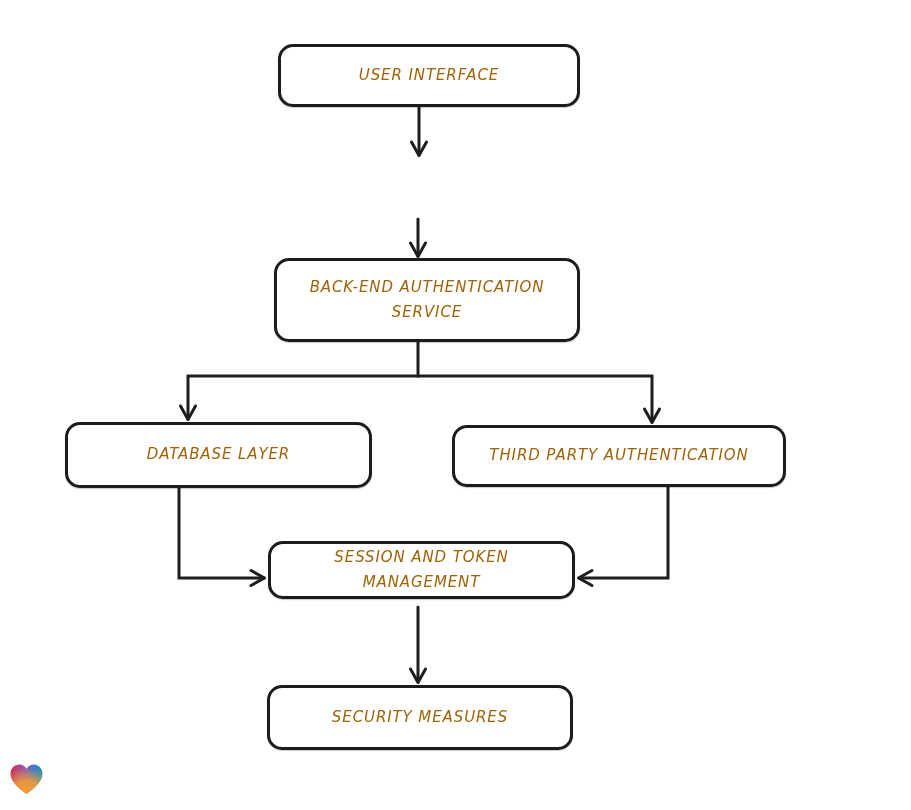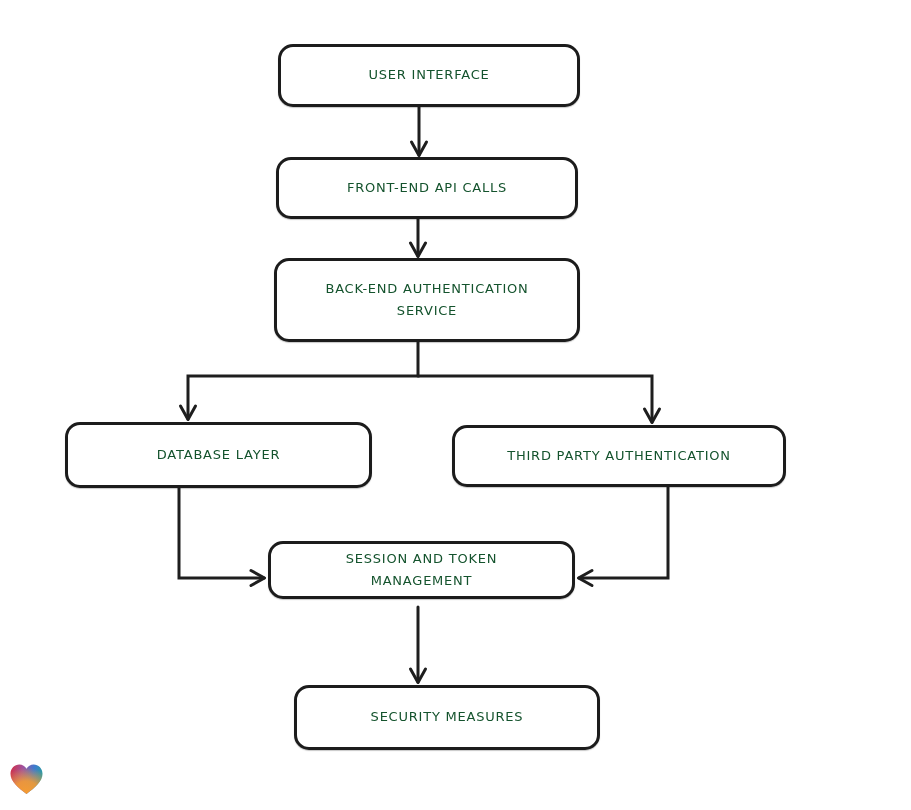--- a/index.html
+++ b/index.html
@@ -34,35 +34,36 @@
     background: #ffffff;
     border: 3.5px solid #1c1c1c;
     border-radius: 15px;
     display: flex;
     align-items: center;
     justify-content: center;
     text-align: center;
     box-shadow: 0 1px 1px rgba(30,30,30,0.25);
   }
   .node .label {
-    font-size: 13px;
+    font-size: 15px;
+    font-style: italic;
     font-weight: 500;
-    color: #14532d;
+    color: #a16207;
     letter-spacing: 0.06em;
     line-height: 1.7;
     white-space: pre-line;
     padding: 0 12px;
   }
   .n1 { left: 278px; top: 44px;  width: 302px; height: 63px; }
   .n2 { left: 276px; top: 157px; width: 302px; height: 62px; }
   .n3 { left: 274px; top: 258px; width: 306px; height: 84px; }
   .n4 { left: 65px;  top: 422px; width: 307px; height: 66px; }
   .n5 { left: 452px; top: 425px; width: 334px; height: 62px; }
   .n6 { left: 268px; top: 541px; width: 307px; height: 58px; }
-  .n7 { left: 267px; top: 685px; width: 306px; height: 65px; margin-left: 27px; }
+  .n7 { left: 267px; top: 685px; width: 306px; height: 65px; }
   .watermark {
     position: absolute;
     left: 8px;
     top: 762px;
     width: 37px;
     height: 34px;
     cursor: pointer;
   }
 </style>
 </head>
@@ -82,23 +83,20 @@
     <path class="edge" d="M418 376 L652 376 L652 422"></path>
     <path class="edge" d="M179 488 L179 578 L264 578"></path>
     <path class="edge" d="M668 487 L668 578 L579 578"></path>
     <path class="edge" d="M418 607 L418 682"></path>
   </svg>
 
   <div class="node n1">
     <span class="label">USER INTERFACE</span>
   </div>
 
-  <div class="node n2">
-    <span class="label">FRONT-END API CALLS</span>
-  </div>
 
   <div class="node n4">
     <span class="label">DATABASE LAYER</span>
   </div>
 
   <div class="node n3">
     <span class="label">BACK-END AUTHENTICATION
 SERVICE</span>
   </div>
 

